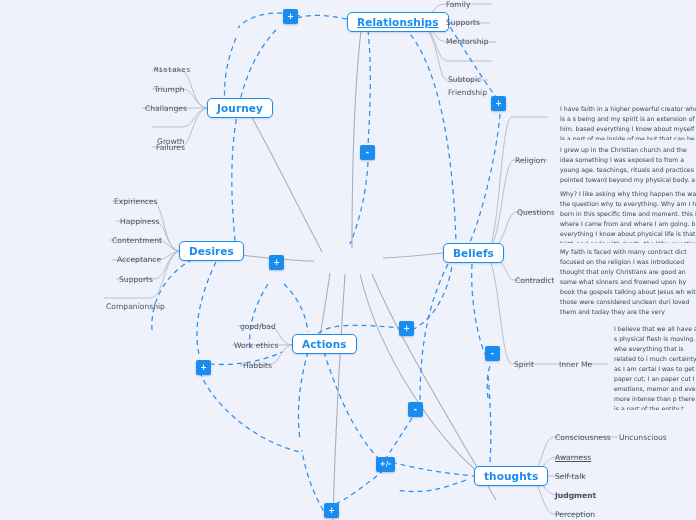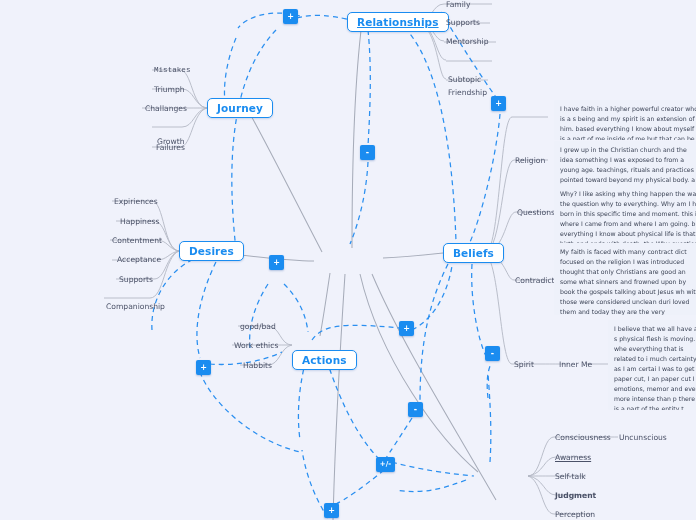--- a/index.html
+++ b/index.html
@@ -191,22 +191,23 @@
       <path d="M210,364 C232,366 262,362 282,352"></path>
       <path d="M300,16 C268,8 246,18 238,28"></path>
       <path d="M236,38 C226,62 222,90 226,108"></path>
     </g>
   </svg>
 
 
   <div class="node branch" style="left:347px;top:12px;text-decoration:underline;">Relationships</div>
   <div class="node branch" style="left:207px;top:98px;">Journey</div>
   <div class="node branch" style="left:179px;top:241px;">Desires</div>
-  <div class="node branch" style="left:292px;top:350px;">Actions</div>
+  <div class="node branch" style="left:292px;top:334px;">Actions</div>
   <div class="node branch" style="left:443px;top:243px;">Beliefs</div>
+  <div class="node branch" style="left:474px;top:466px;">thoughts</div>
 
   <div class="node leaf right" style="left:444px;top:-2px;">Family</div>
   <div class="node leaf right" style="left:444px;top:16px;">Supports</div>
   <div class="node leaf right" style="left:444px;top:35px;">Mentorship</div>
   <div class="node leaf right" style="left:446px;top:54px;margin-top:32px;">Friendship</div>
   <div class="node leaf right" style="left:446px;top:73px;">Subtopic</div>
 
   <div class="node leaf" style="left:152px;top:64px;font-family:Liberation Mono, monospace;">Mistakes</div>
   <div class="node leaf" style="left:152px;top:83px;">Triumph</div>
   <div class="node leaf" style="left:143px;top:102px;">Challanges</div>

